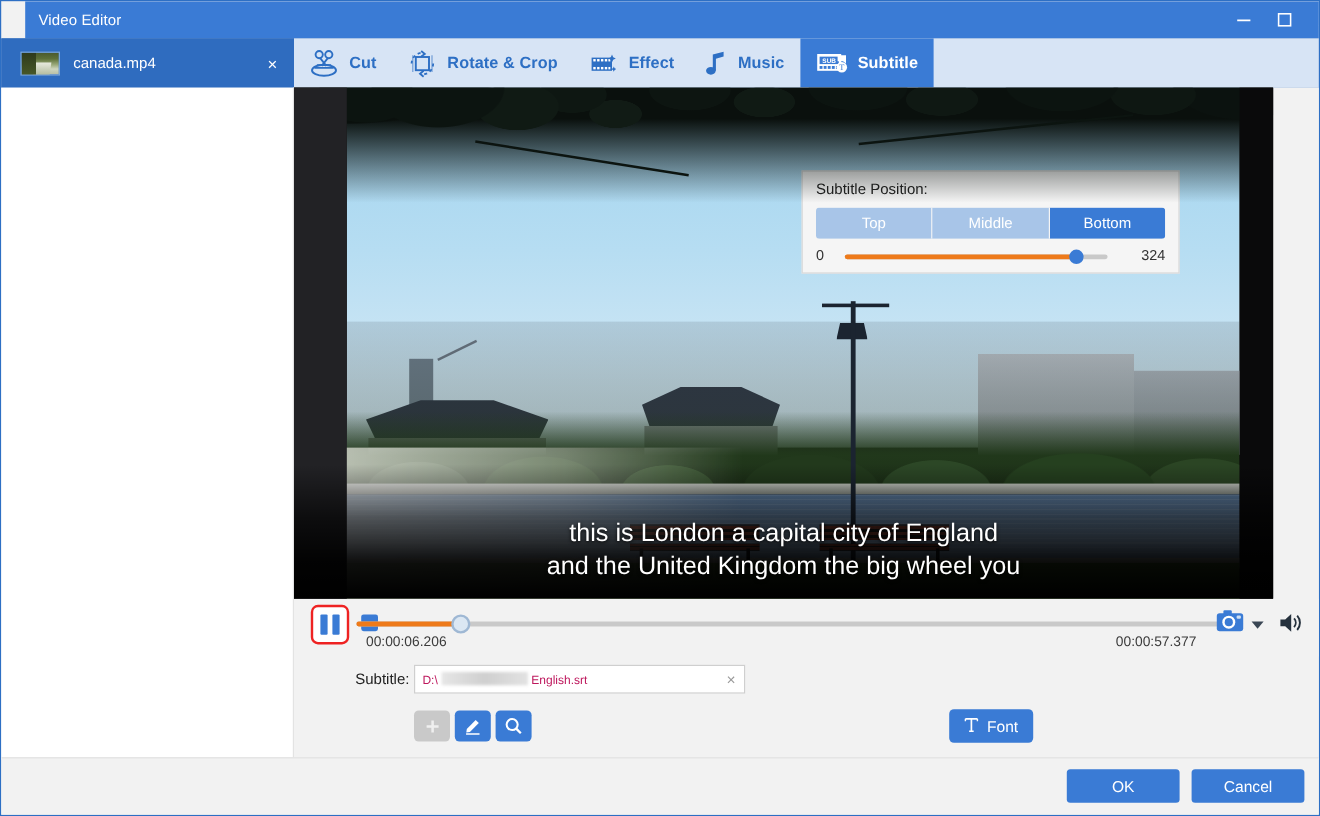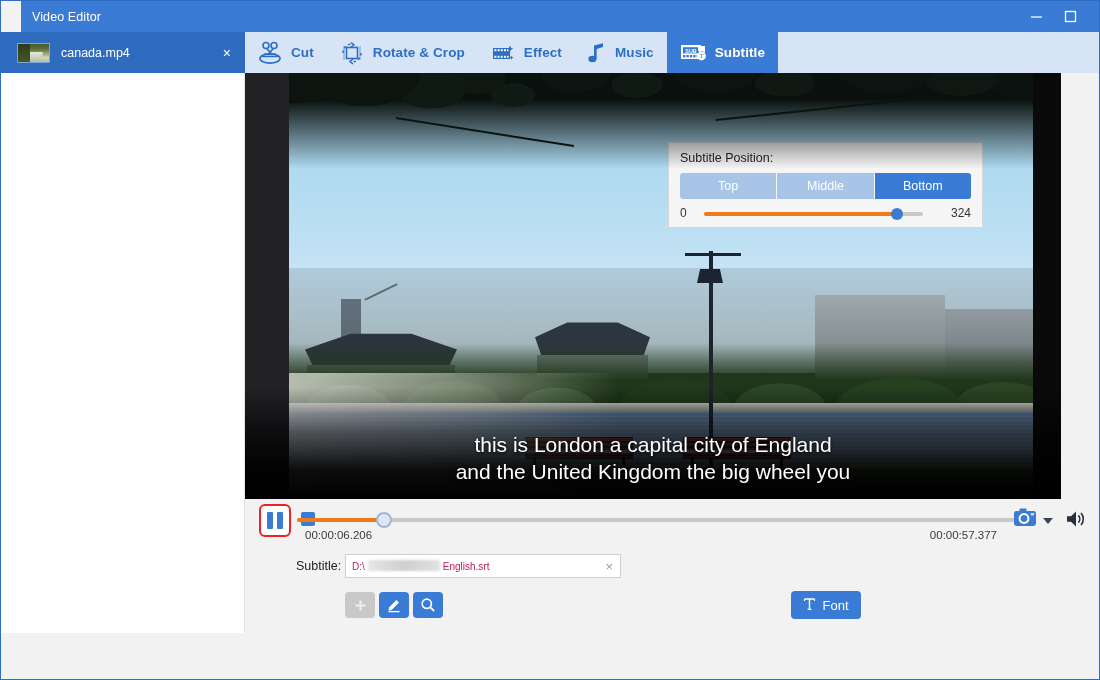--- a/index.html
+++ b/index.html
@@ -662,14 +662,18 @@
         <span class="ps-min">0</span>
         <span class="ps-max">324</span>
         <div class="ps-track">
           <div class="ps-fill" id="pos-fill" style="width: 88%;"></div>
           <div class="ps-thumb" id="pos-thumb" style="left: calc(88% - 6px);"></div>
         </div>
       </div>
     </div>
   </div>
 
+  <div class="footer">
+    <div class="btn-primary ok">OK</div>
+    <div class="btn-primary cancel">Cancel</div>
+  </div>
 
 </div>
 
 </body></html>

